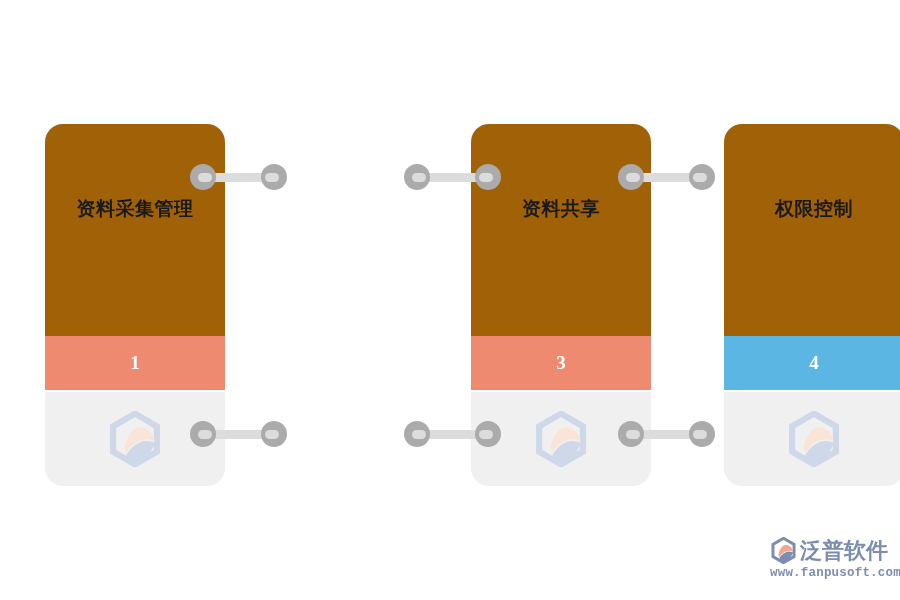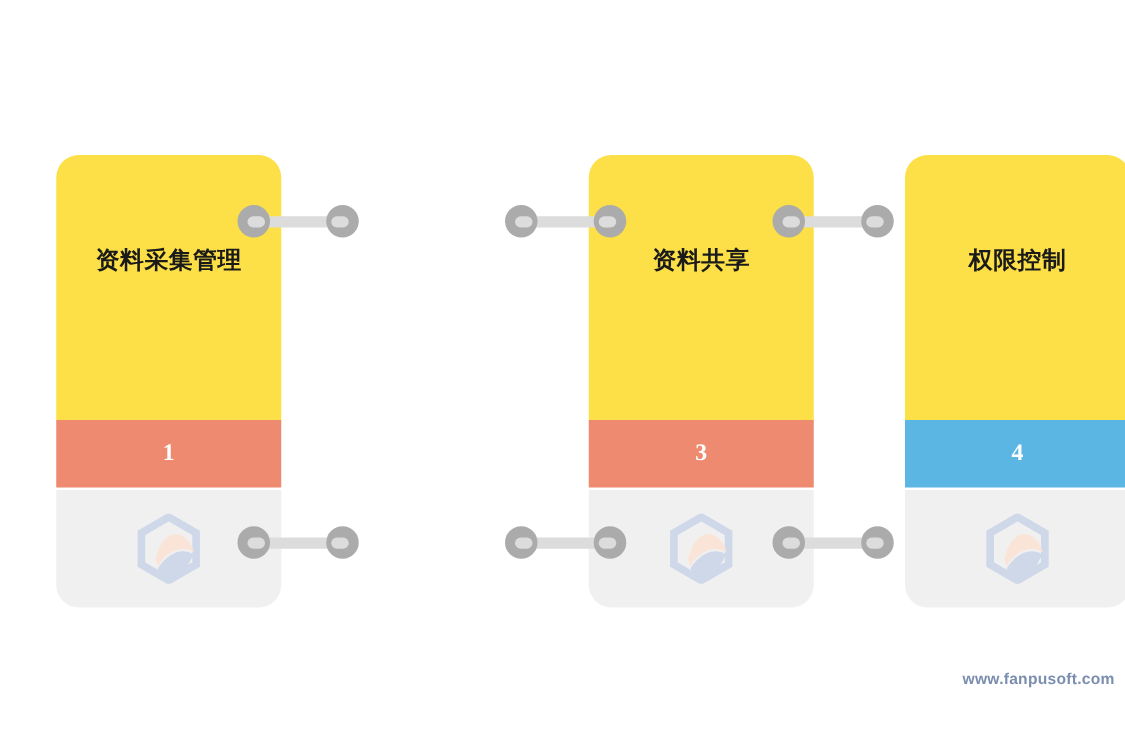--- a/index.html
+++ b/index.html
@@ -35,21 +35,21 @@
   .col-2 { left: 471px; }
   .col-3 { left: 686px; margin-left: 38px; }
 
   
   .card-top {
     position: absolute;
     left: 0;
     top: 0;
     width: 180px;
     height: 213px;
-    background: #fde047;
+    background: #a16207;
     border-radius: 18px 18px 0 0;
     box-sizing: border-box;
   }
   .card-title {
     position: absolute;
     left: 0;
     top: 72px;
     width: 180px;
     text-align: center;
     font-size: 19px;
@@ -159,24 +159,24 @@
     color: #7B8EB0;
     letter-spacing: 0px;
     line-height: 27px;
     white-space: nowrap;
   }
   #brand .brand-url {
     margin-top: 1px;
     font-size: 12.5px;
     font-weight: bold;
     color: #7B8EB0;
-    font-family: Liberation Sans, sans-serif;
+    font-family: Liberation Mono, monospace;
     letter-spacing: 0.2px;
     white-space: nowrap;
-    text-align: left;
+    text-align: center;
   }
 </style>
 </head>
 <body>
 
 <div id="infographic">
 
   <div class="column col-0">
     <div class="card-top">
       <div class="card-title">资料采集管理</div>
@@ -252,16 +252,24 @@
     <div class="knob left"></div>
     <div class="knob right"></div>
   </div>
   <div class="connector" style="left:618px; top:421px; width:97px;">
     <div class="bar"></div>
     <div class="knob left"></div>
     <div class="knob right"></div>
   </div>
 
   <div id="brand">
+    <div class="brand-row">
+      <svg class="brand-mark" viewBox="0 0 64 64">
+        <path d="M32 3 L57 17.5 L57 46.5 L32 61 L7 46.5 L7 17.5 Z" fill="none" stroke="#7B8EB0" stroke-width="7"></path>
+        <path d="M20 42 C24 22 36 13 47 22 C52 26 54 31 55 35 C44 29 31 33 22 48 Z" fill="#F4A58C"></path>
+        <path d="M22 50 C32 35 44 31 55 37 L44 57 L26 57 Z" fill="#7B8EB0"></path>
+      </svg>
+      <div class="brand-name">泛普软件</div>
+    </div>
     <div class="brand-url">www.fanpusoft.com</div>
   </div>
 
 </div>
 
 </body></html>

